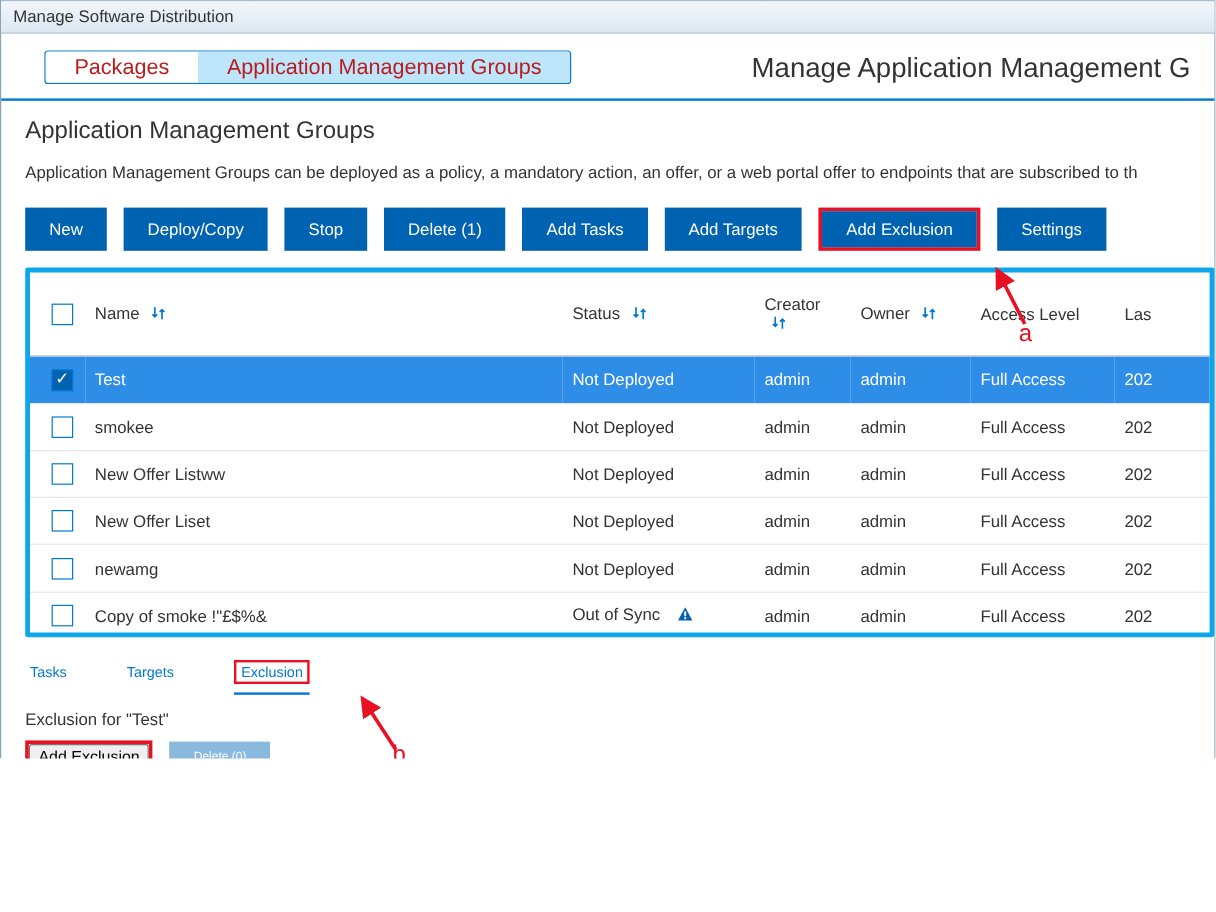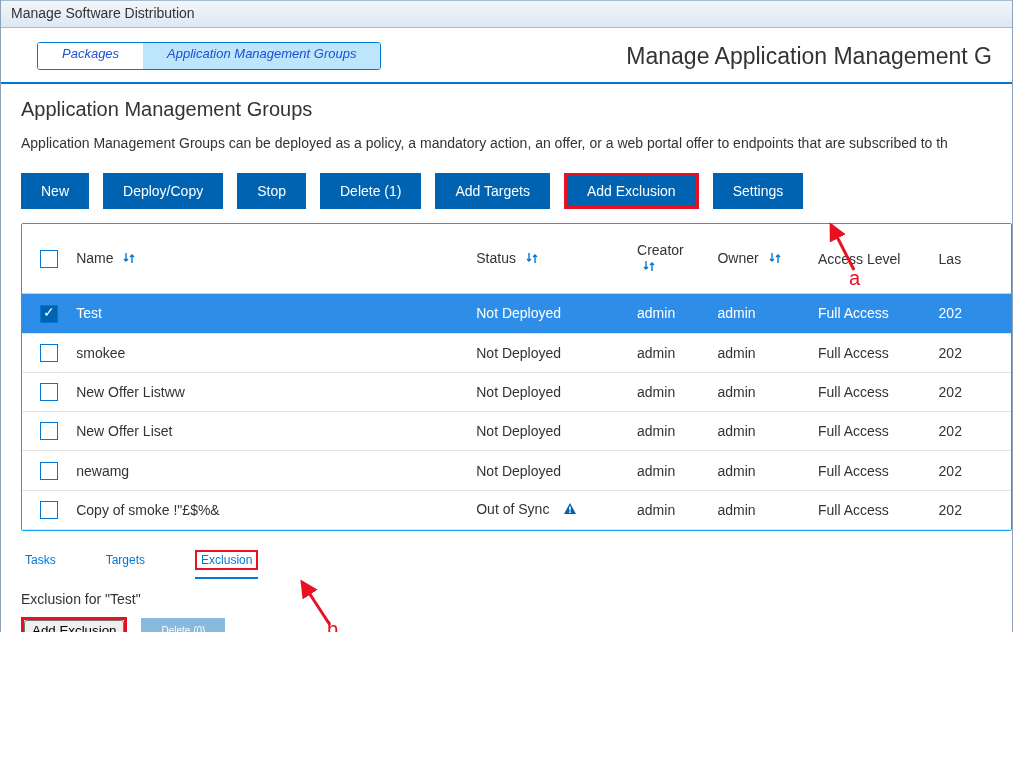--- a/index.html
+++ b/index.html
@@ -10,32 +10,32 @@
     background: linear-gradient(#f2f6fa, #dde8f3);
     border-bottom: 1px solid #a8bcd0;
     border-top: 1px solid #a8bcd0;
     padding: 4px 10px;
     font-size: 14px;
     color: #333;
   }
   .content { padding: 0; }
   .top-area { padding: 14px 20px 0 36px; display:flex; align-items:center;}
   .tabgroup { border:1px solid #0078d4; border-radius:3px; display:flex; overflow:hidden; height:28px;}
-  .tabgroup .tab { padding: 3px 24px; font-size: 13px; color:#1d4ed8; background:#fff; cursor:pointer;font-style:italic;}
+  .tabgroup .tab { padding: 3px 24px; font-size: 18px; color:#b91c1c; background:#fff; cursor:pointer;}
   .tabgroup .tab.active { background:#bde5fb; font-weight:400;}
   .page-title { margin-left:auto; font-size:23px; font-weight:300; color:#333; white-space:nowrap;}
   .divider { border-top:2px solid #0078d4; margin-top:12px;}
   .section { padding: 14px 0 0 20px; }
   .section-title { font-size:20px; font-weight:400; color:#333; margin-bottom:14px;}
   .section-desc { font-size:14px; color:#333; margin-bottom:22px; white-space:nowrap;}
   .action-bar { display:flex; gap:0; margin-bottom:14px;}
   .action-bar .btn { background:#0063b1; color:#fff; padding:7px 20px; font-size:14px; border:none; cursor:pointer; margin-right:14px; text-align:center;}
   .hl-red { border:3px solid #e81123; padding:0; display:inline-block;}
   .hl-red .btn { margin:0;text-align:right;}
-  .table-wrap { border:1px solid #0ea5e9; border-radius:2px; overflow:hidden; margin-right:0;}
+  .table-wrap { border:4px solid #0ea5e9; border-radius:2px; overflow:hidden; margin-right:0;}
   .table { width:100%; border-collapse:collapse; table-layout:fixed;}
   .table th, .table td { text-align:left; padding:10px 8px; font-size:14px; color:#333; border-top:1px solid #e5e5e5; white-space:nowrap; overflow:hidden;}
   .table th { font-weight:400; color:#333; border-top:none; border-bottom:1px solid #ccc; padding-top:18px; padding-bottom:18px;}
   .table tbody tr.selected { background:#2e8ee7; color:#fff;}
   .table tbody tr.selected td { color:#fff;}
   .chk { width:18px; height:18px; border:1.5px solid #0078d4; display:inline-block; vertical-align:middle; background:#fff; position:relative;}
   .chk.checked { background:#0063b1;}
   .chk.checked::after { content:"✓"; color:#fff; position:absolute; top:-2px; left:2px; font-size:14px;}
   .sort-icon { display:inline-block; vertical-align:middle; margin-left:6px;}
   .sort-icon svg { width:12px; height:12px;}
@@ -85,20 +85,21 @@
 
     <div class="section">
       <div class="section-title">Application Management Groups</div>
       <div class="section-desc">Application Management Groups can be deployed as a policy, a mandatory action, an offer, or a web portal offer to endpoints that are subscribed to th</div>
 
       <div class="action-bar">
         <button class="btn">New</button>
         <button class="btn">Deploy/Copy</button>
         <button class="btn">Stop</button>
         <button class="btn">Delete (1)</button>
+        <button class="btn">Add Tasks</button>
         <button class="btn">Add Targets</button>
         <span class="hl-red">
           <button class="btn" style="margin-right:0;">Add Exclusion</button>
         </span>
         <span style="width:14px;"></span>
         <button class="btn">Settings</button>
       </div>
 
       <div class="table-wrap" style="height:308px; overflow:hidden;">
         <table class="table">

